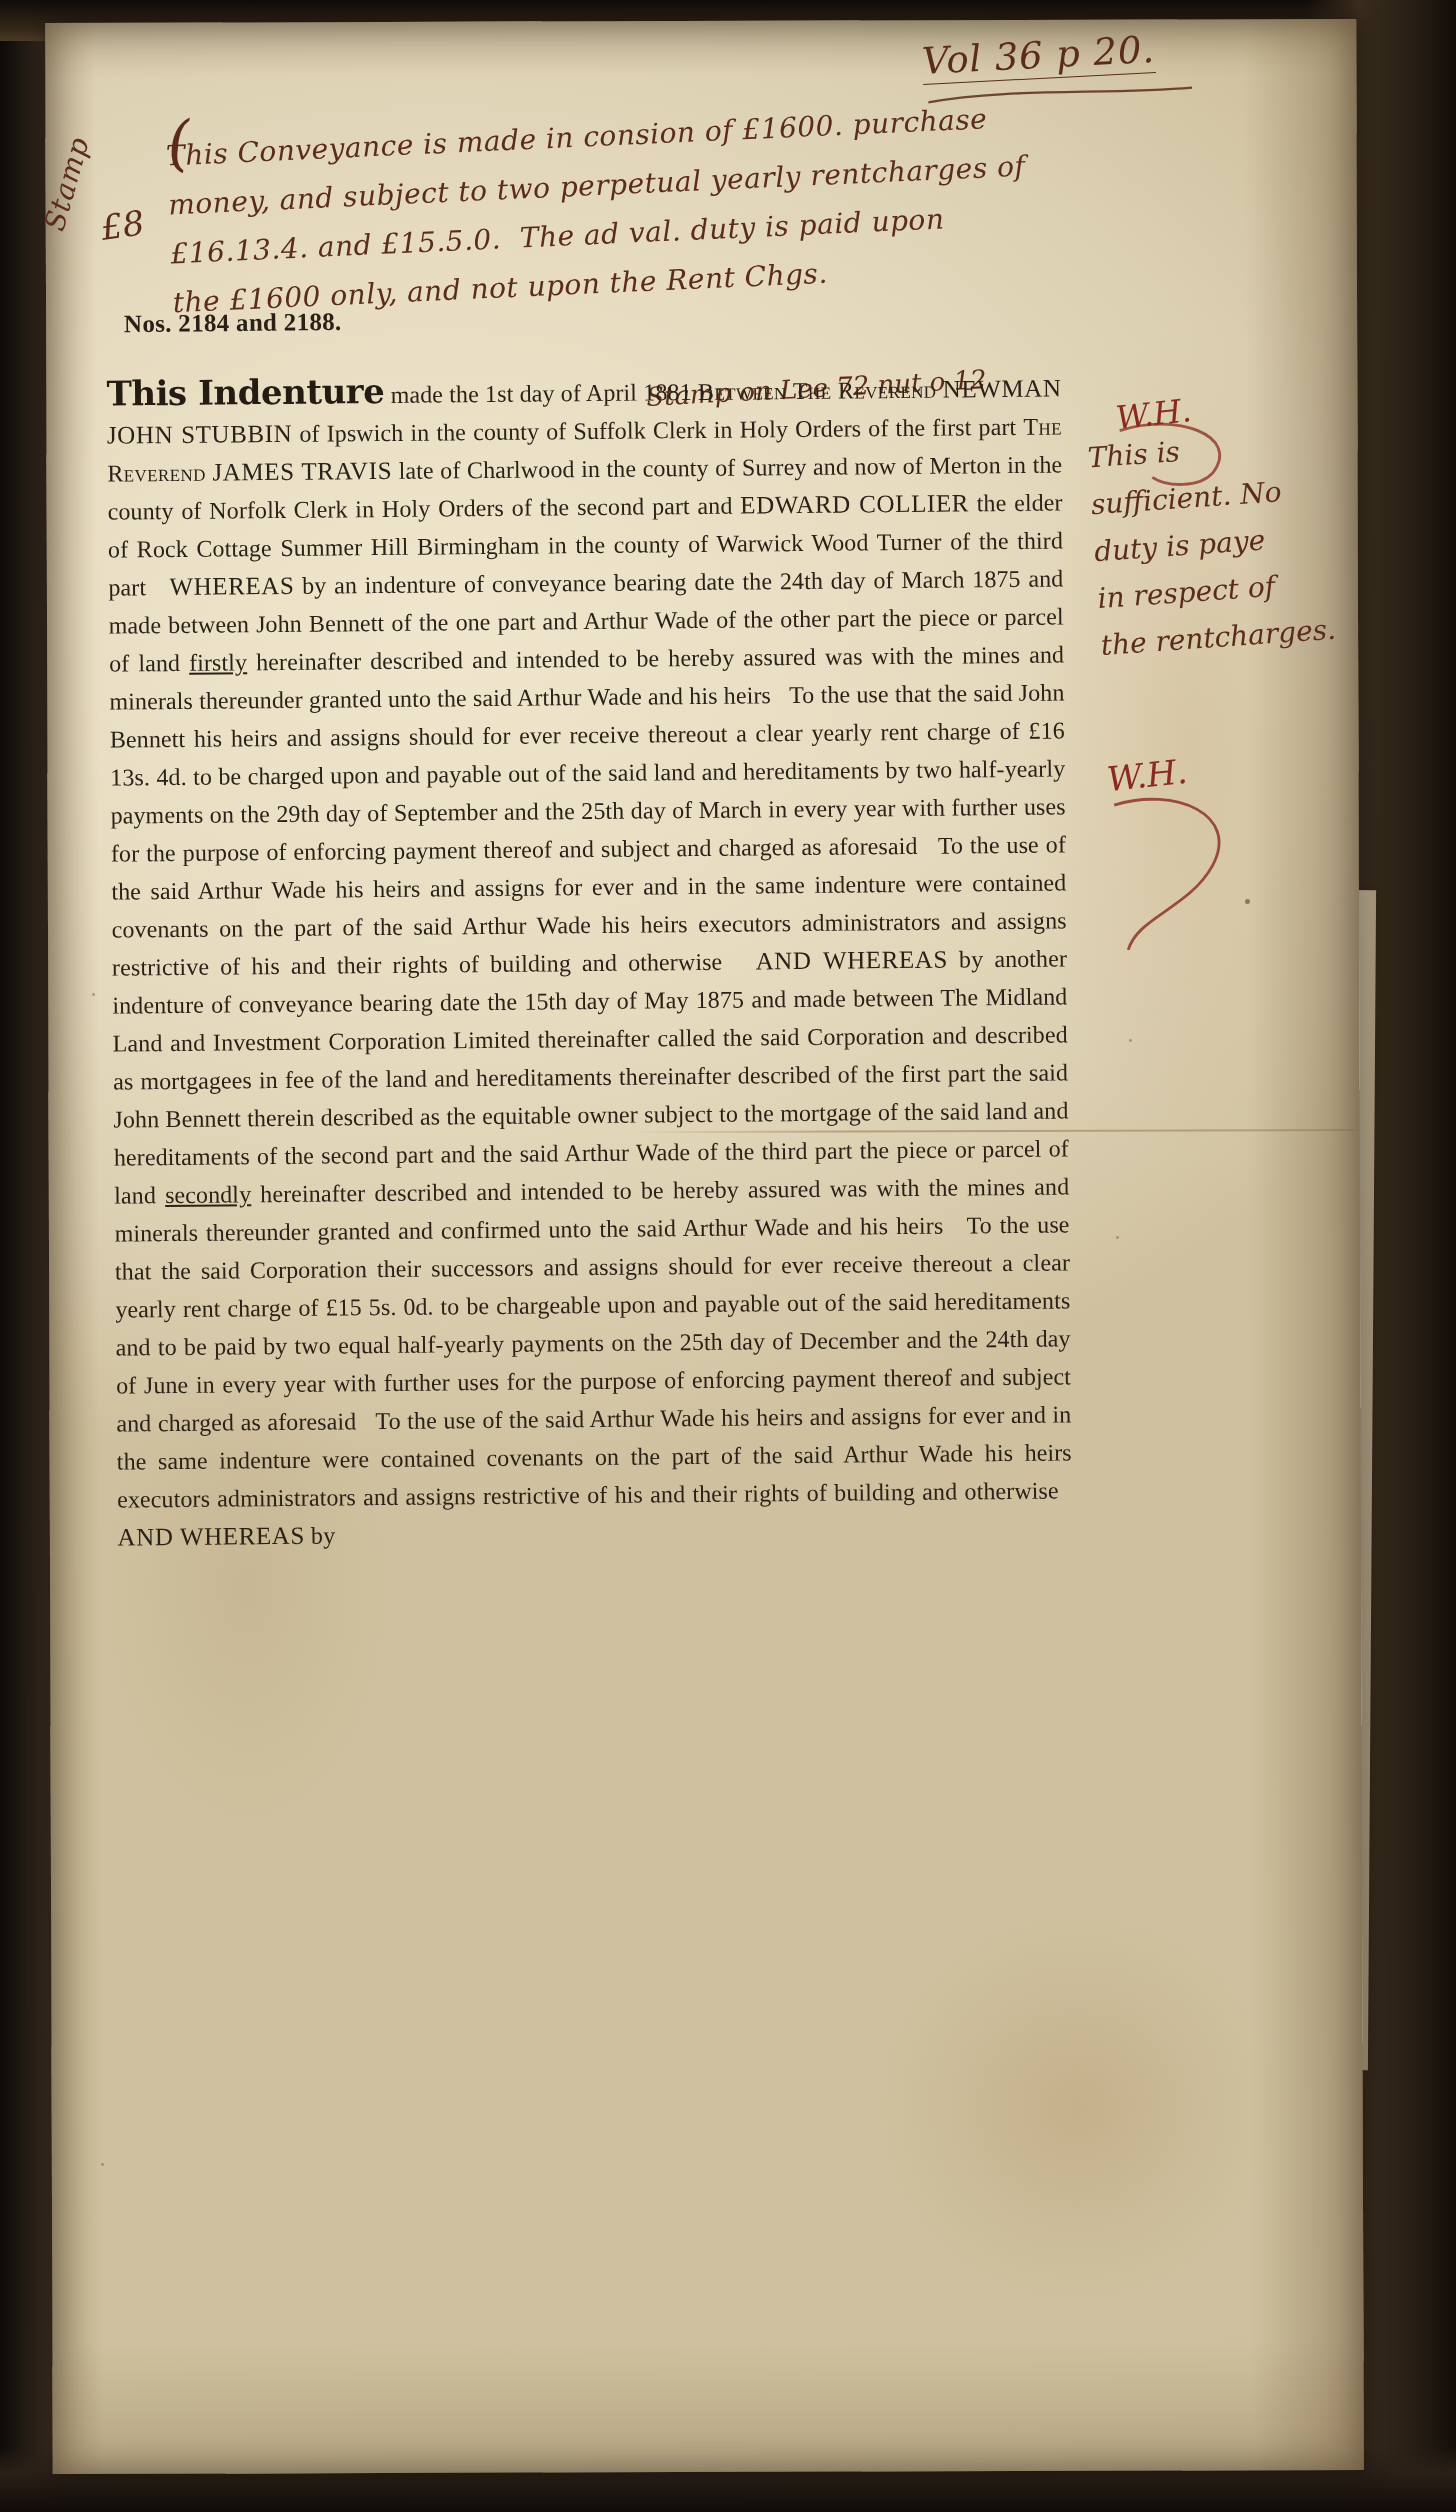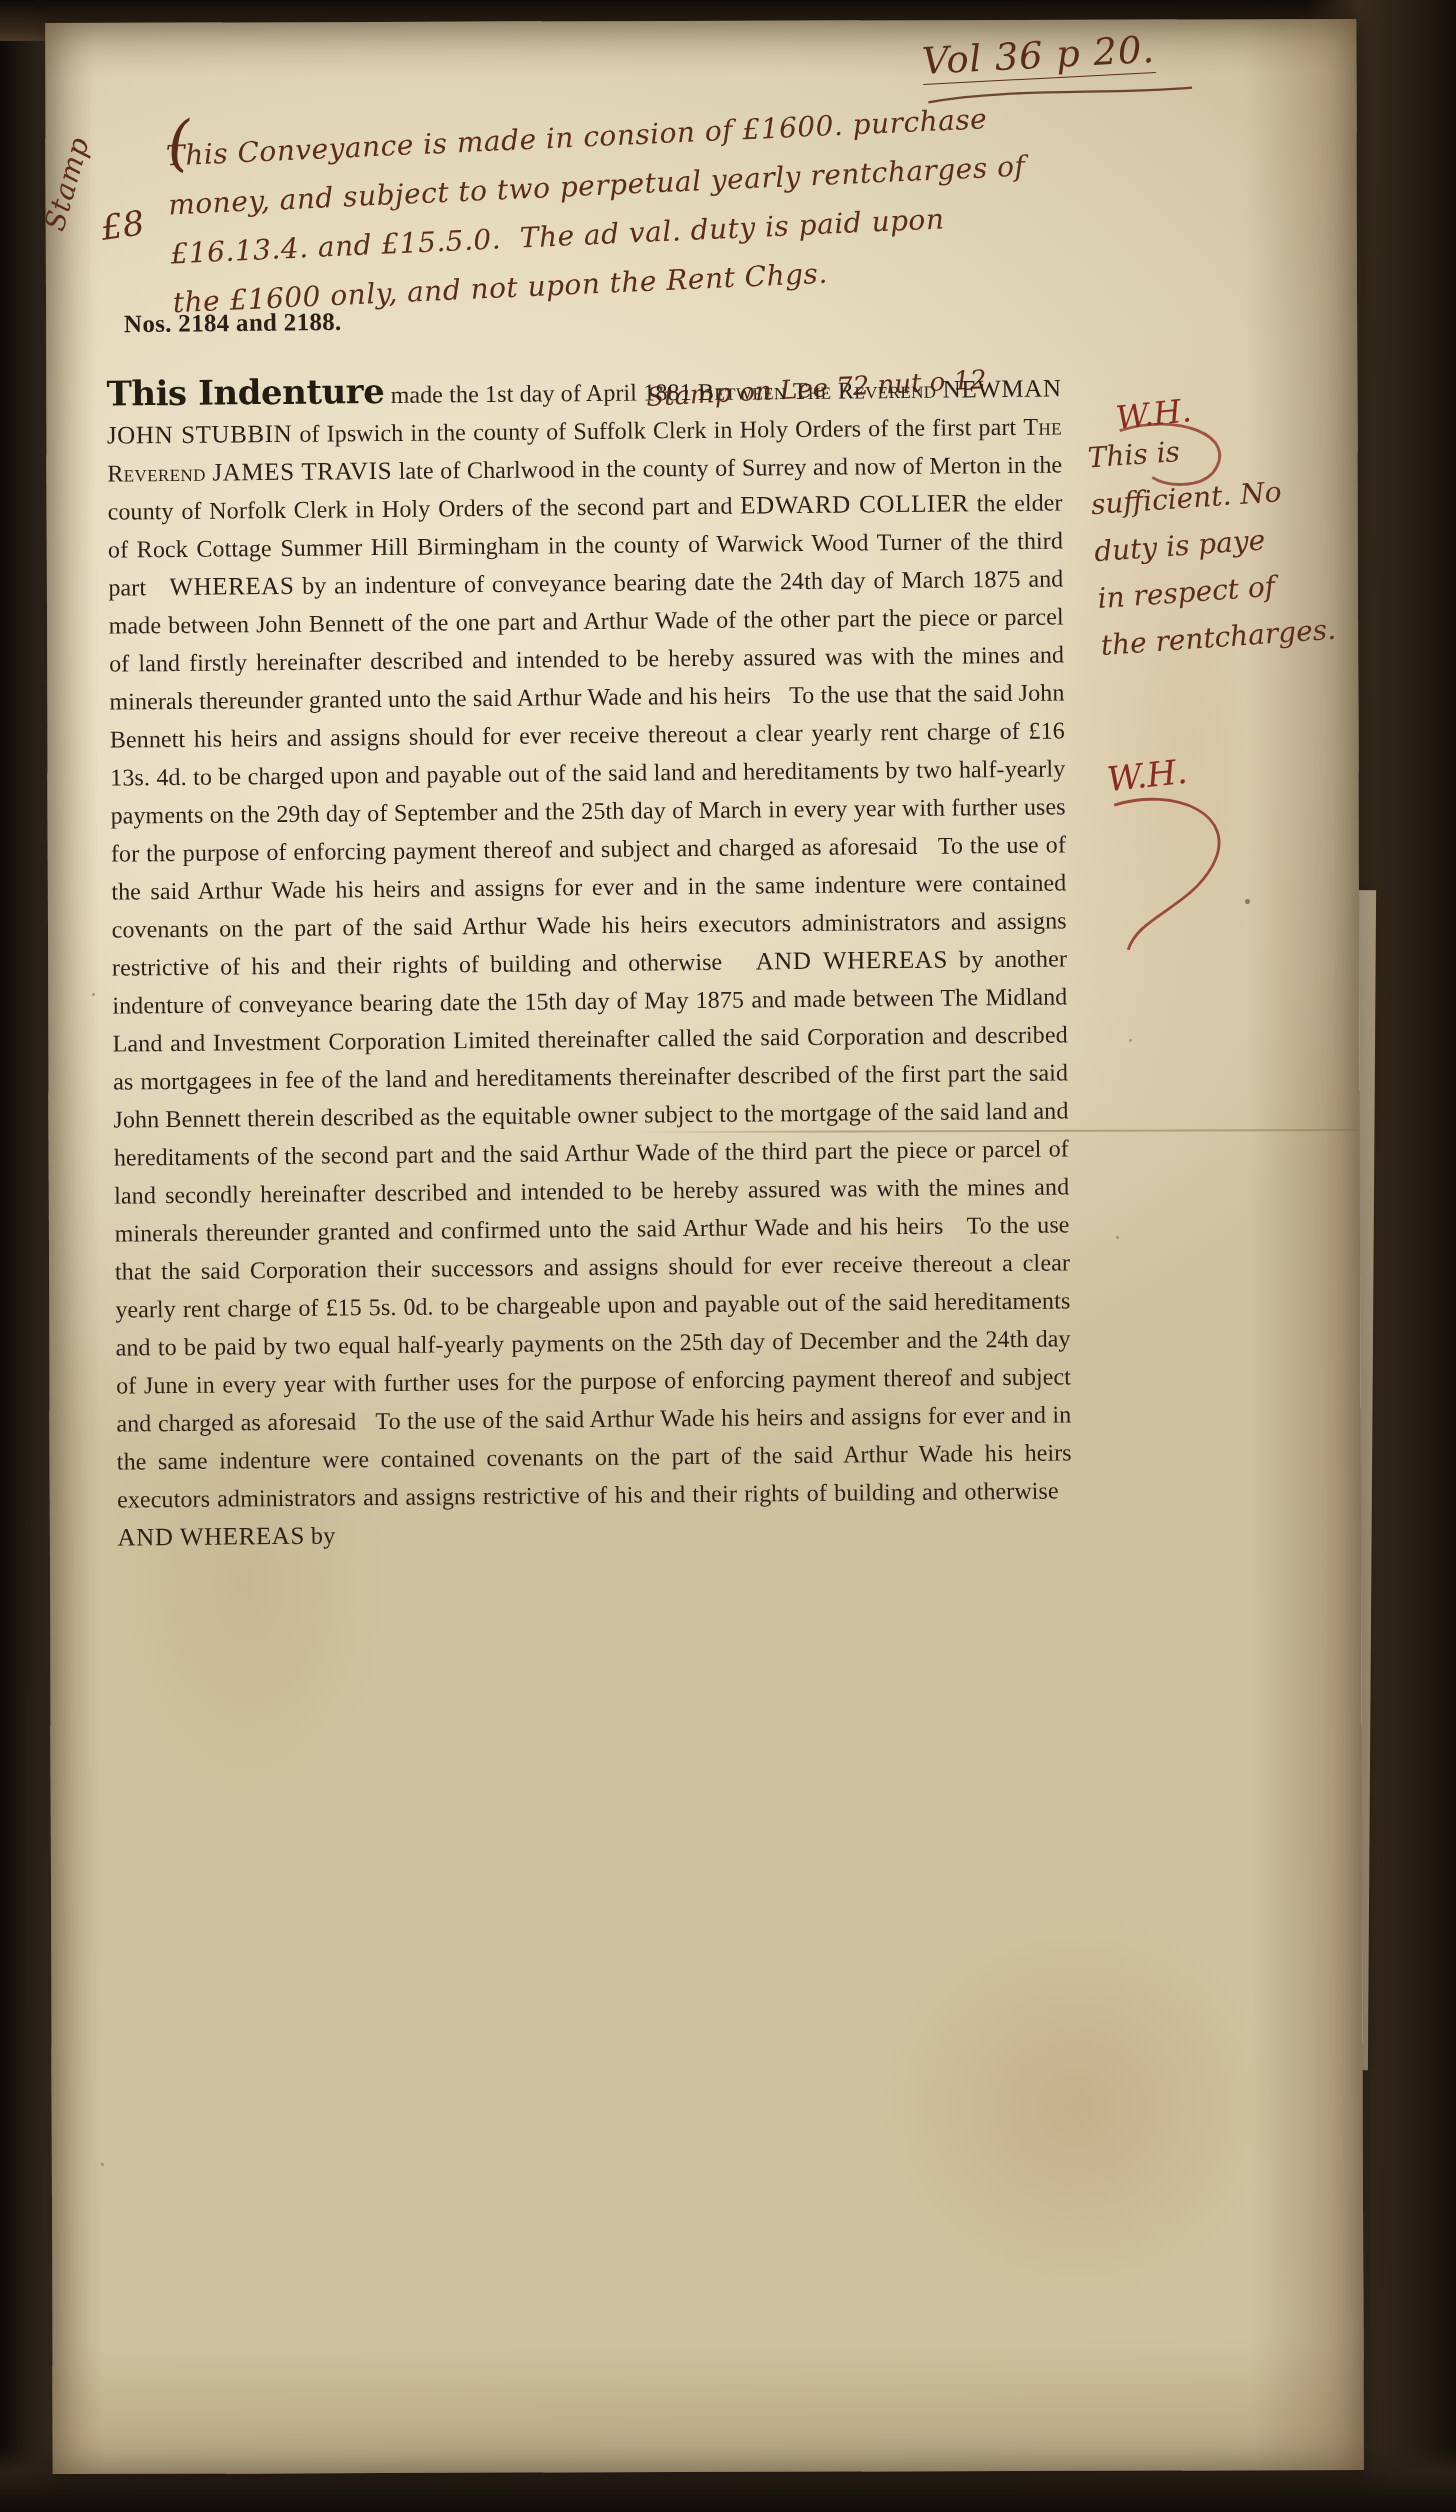--- a/index.html
+++ b/index.html
@@ -125,21 +125,21 @@
   }
   .sc {
     font-variant: small-caps;
     font-size: 24px;
     letter-spacing: 0.4px;
   }
   .nm { 
     font-size: 25px;
     letter-spacing: 0.6px;
   }
-  .u { text-underline-offset: 1.9px; }
+  .u { text-decoration: underline; text-underline-offset: 1.9px; }
 
   
   .hand {
     position: absolute;
     font-family: "DejaVu Serif", serif;
     font-style: italic;
     color: #5b2b1c;
     white-space: pre;
     line-height: 1.05;
   }

